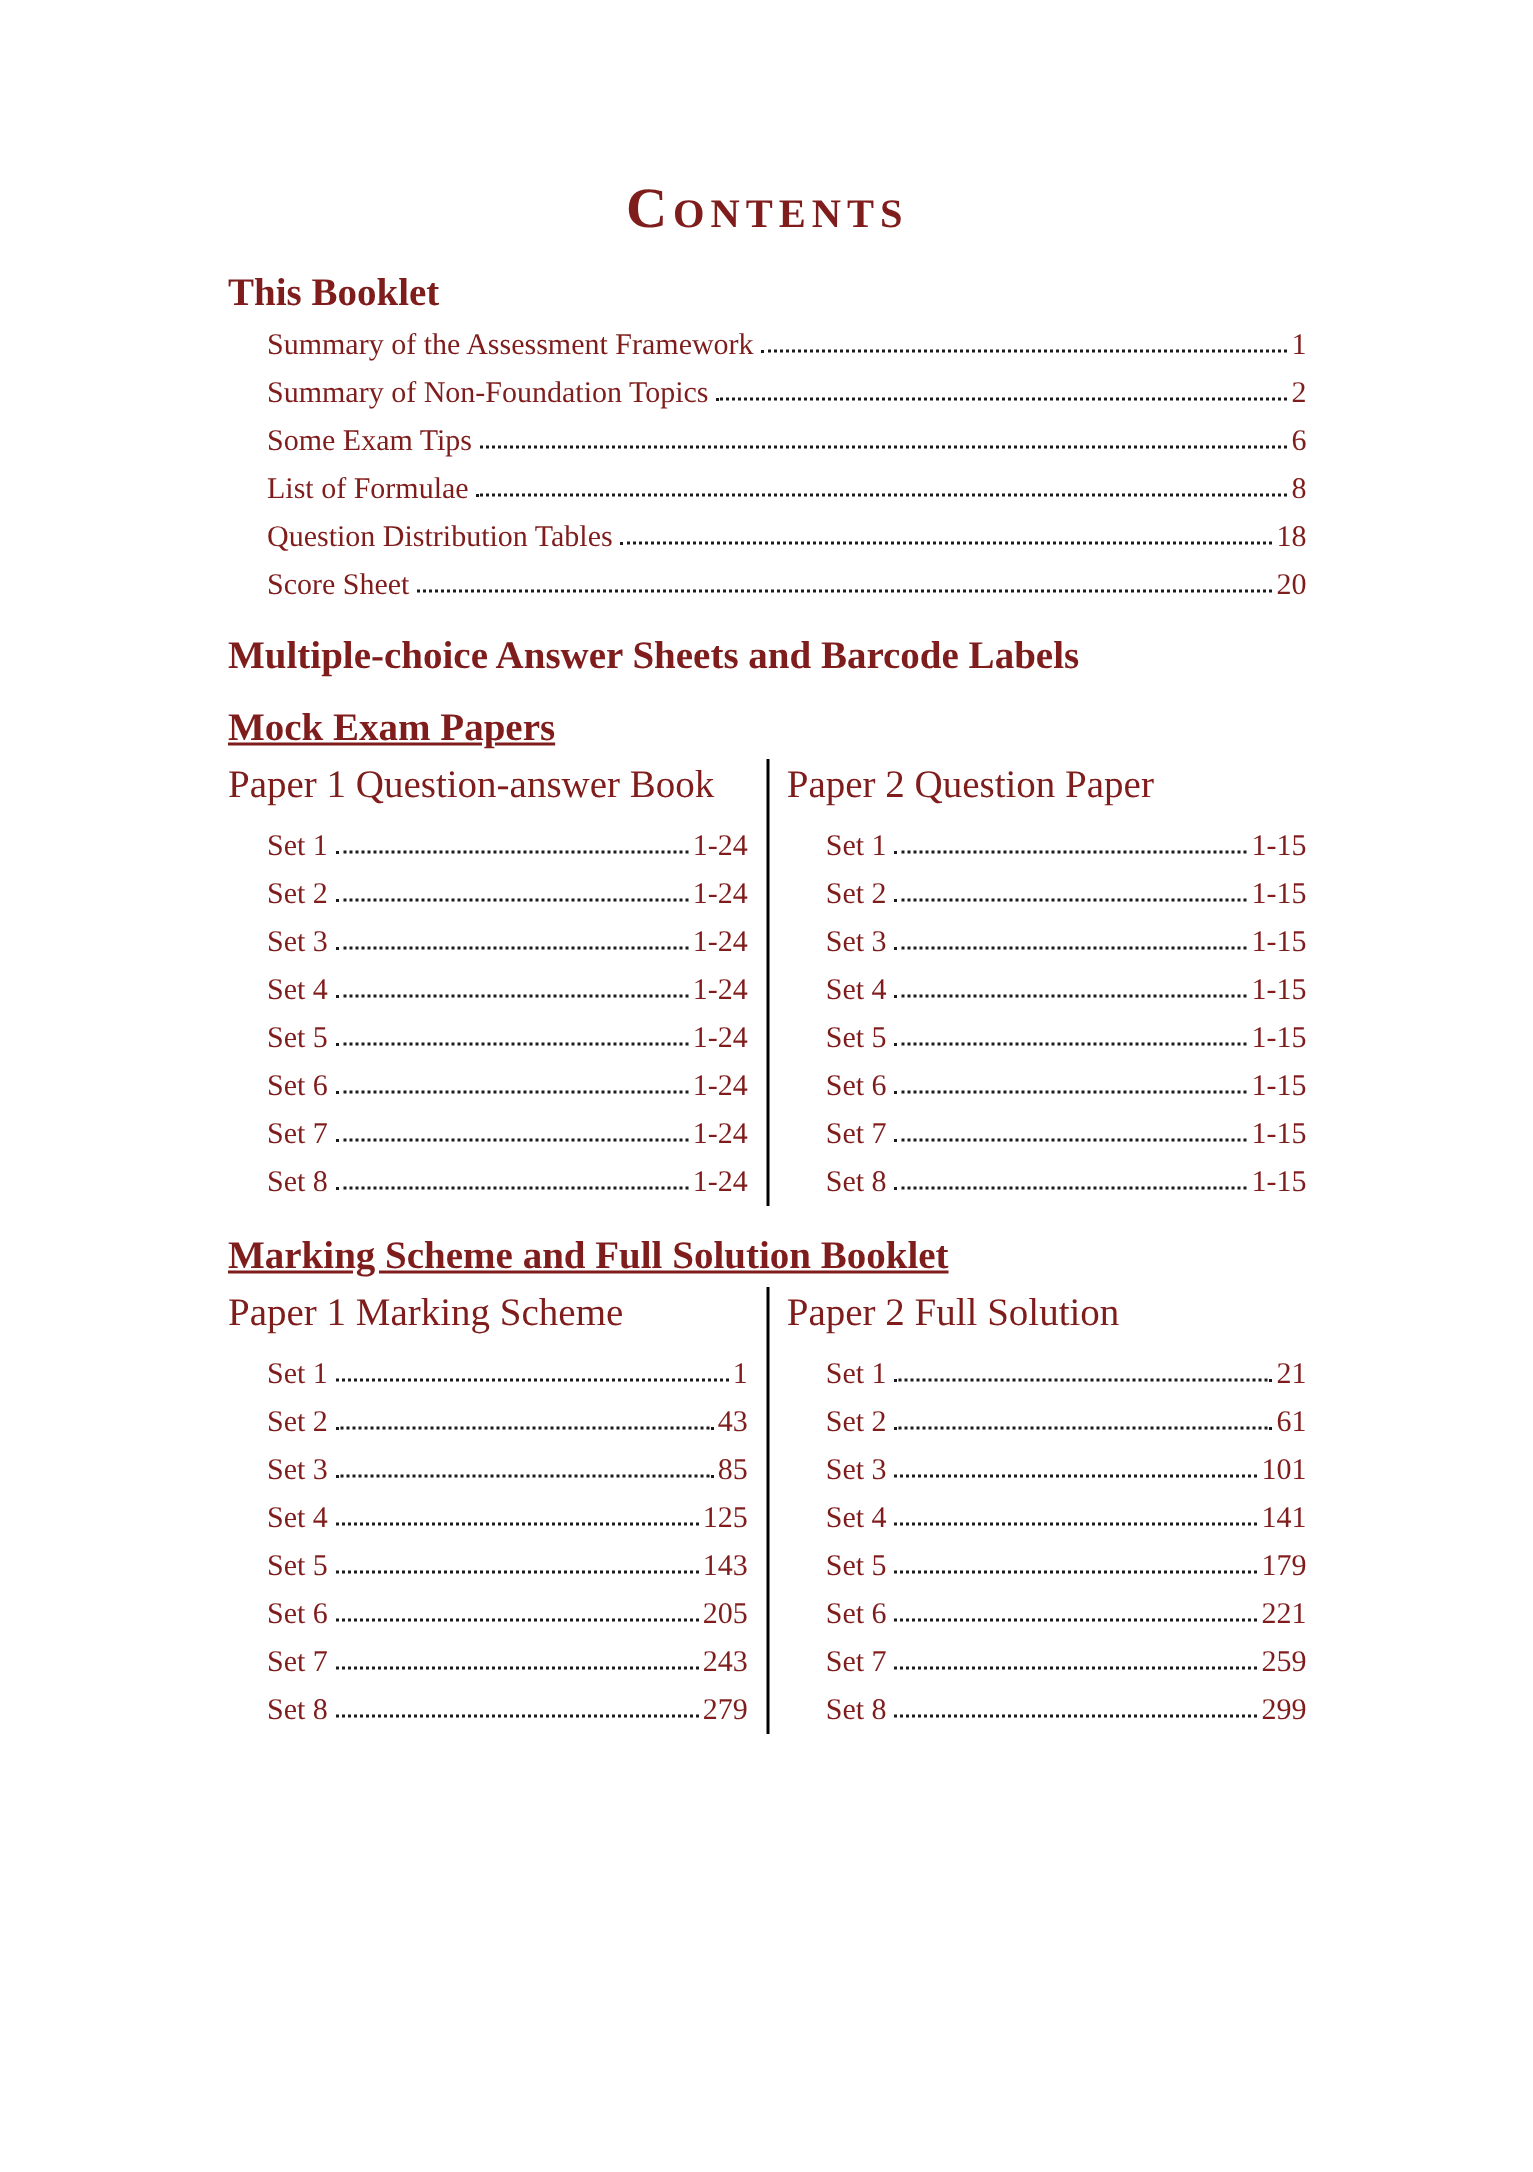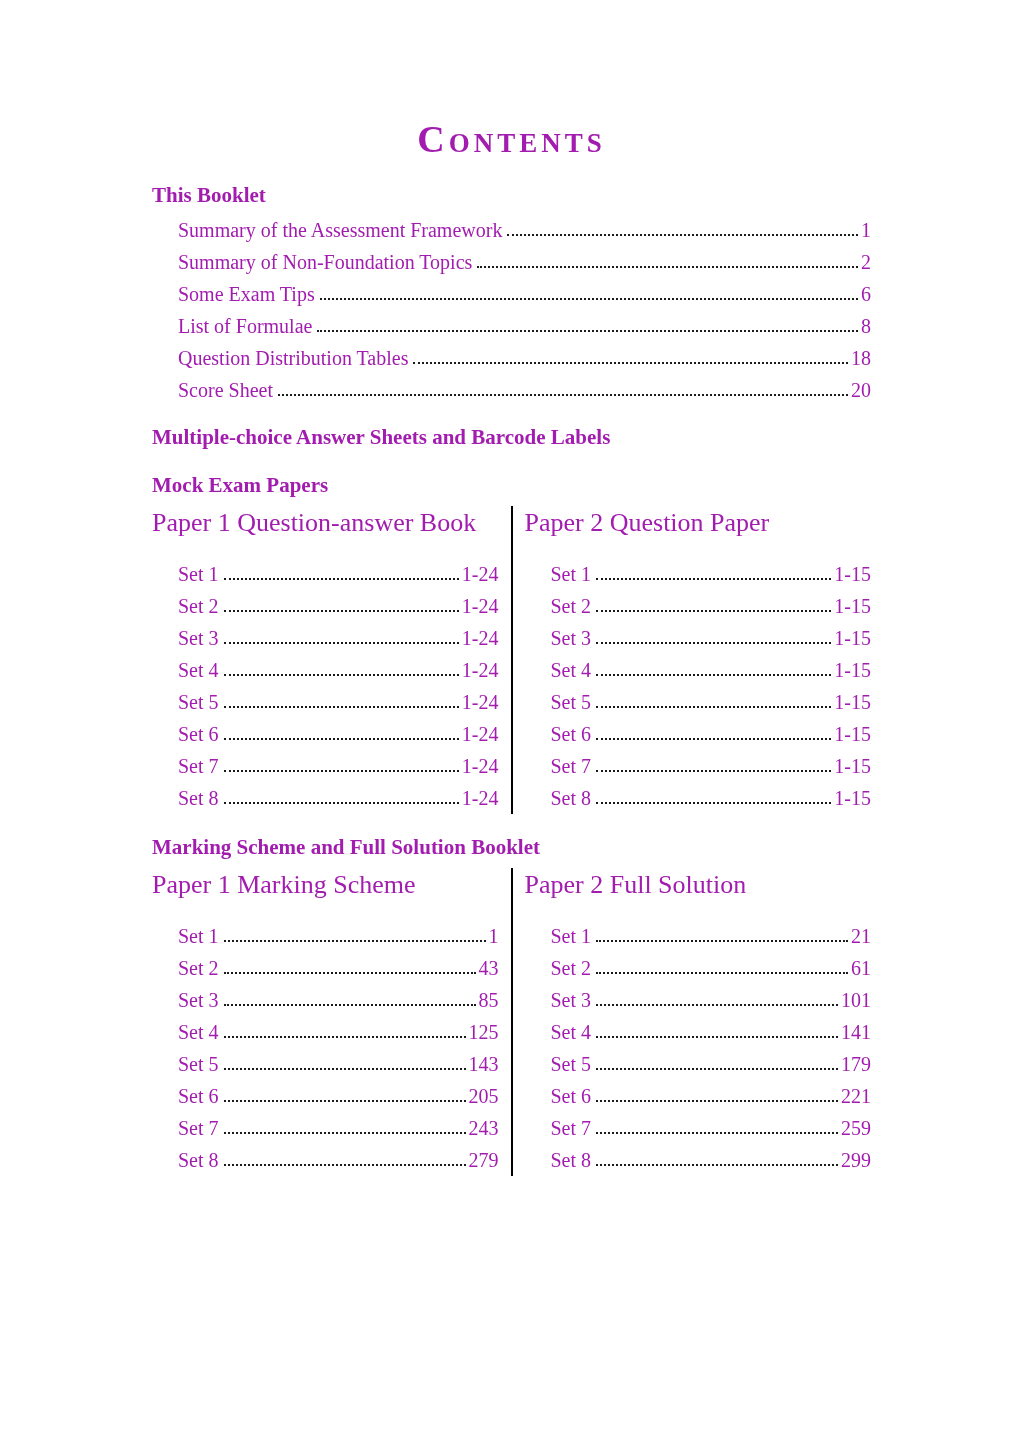--- a/index.html
+++ b/index.html
@@ -3,45 +3,45 @@
 <meta charset="utf-8">
 <style>
   * { margin: 0; padding: 0; box-sizing: border-box; }
   html, body { background: #ffffff; }
   .page {
     position: relative;
     width: 1022px;
     height: 1192px;
     margin: 0 auto;
     background: #ffffff;
-    color: #a21caf;
+    color: #7f1d1d;
     font-family: "Liberation Serif", serif;
     overflow: hidden;
   }
   .content {
     position: absolute;
     left: 152px;
     top: 120px;
     width: 719px;
   }
   .doc-title {
     text-align: center;
     font-variant: small-caps;
     font-weight: bold;
     font-size: 38px;
     letter-spacing: 4px;
     line-height: 1;
     margin-bottom: 22px;
   }
   .section-heading {
     font-weight: bold;
-    font-size: 21px;
+    font-size: 26px;
     line-height: 30px;
   }
-  .mt-lg { margin-top: 18px; }
+  .mt-lg { margin-top: 18px; text-decoration: underline; }
   .mt-md { margin-top: 16px; }
   .toc-list { margin-left: 26px; margin-top: 4px; }
   .toc-row {
     display: flex;
     align-items: baseline;
     font-size: 20px;
     line-height: 32px;
     height: 32px;
   }
   .toc-label { white-space: nowrap; text-align: right; }
@@ -65,21 +65,21 @@
     width: 2px;
     background: #000000;
     flex: 0 0 2px;
   }
   .col-title {
     font-size: 26px;
     line-height: 34px;
     height: 34px;
     white-space: nowrap;
   }
-  .col .toc-list { margin-top: 18px; }
+  .col .toc-list { margin-top: 8px; }
 </style>
 </head>
 <body>
 
 <div class="page">
   <div class="content">
 
     <div class="doc-title">Contents</div>
 
     <div class="section-heading">This Booklet</div>

